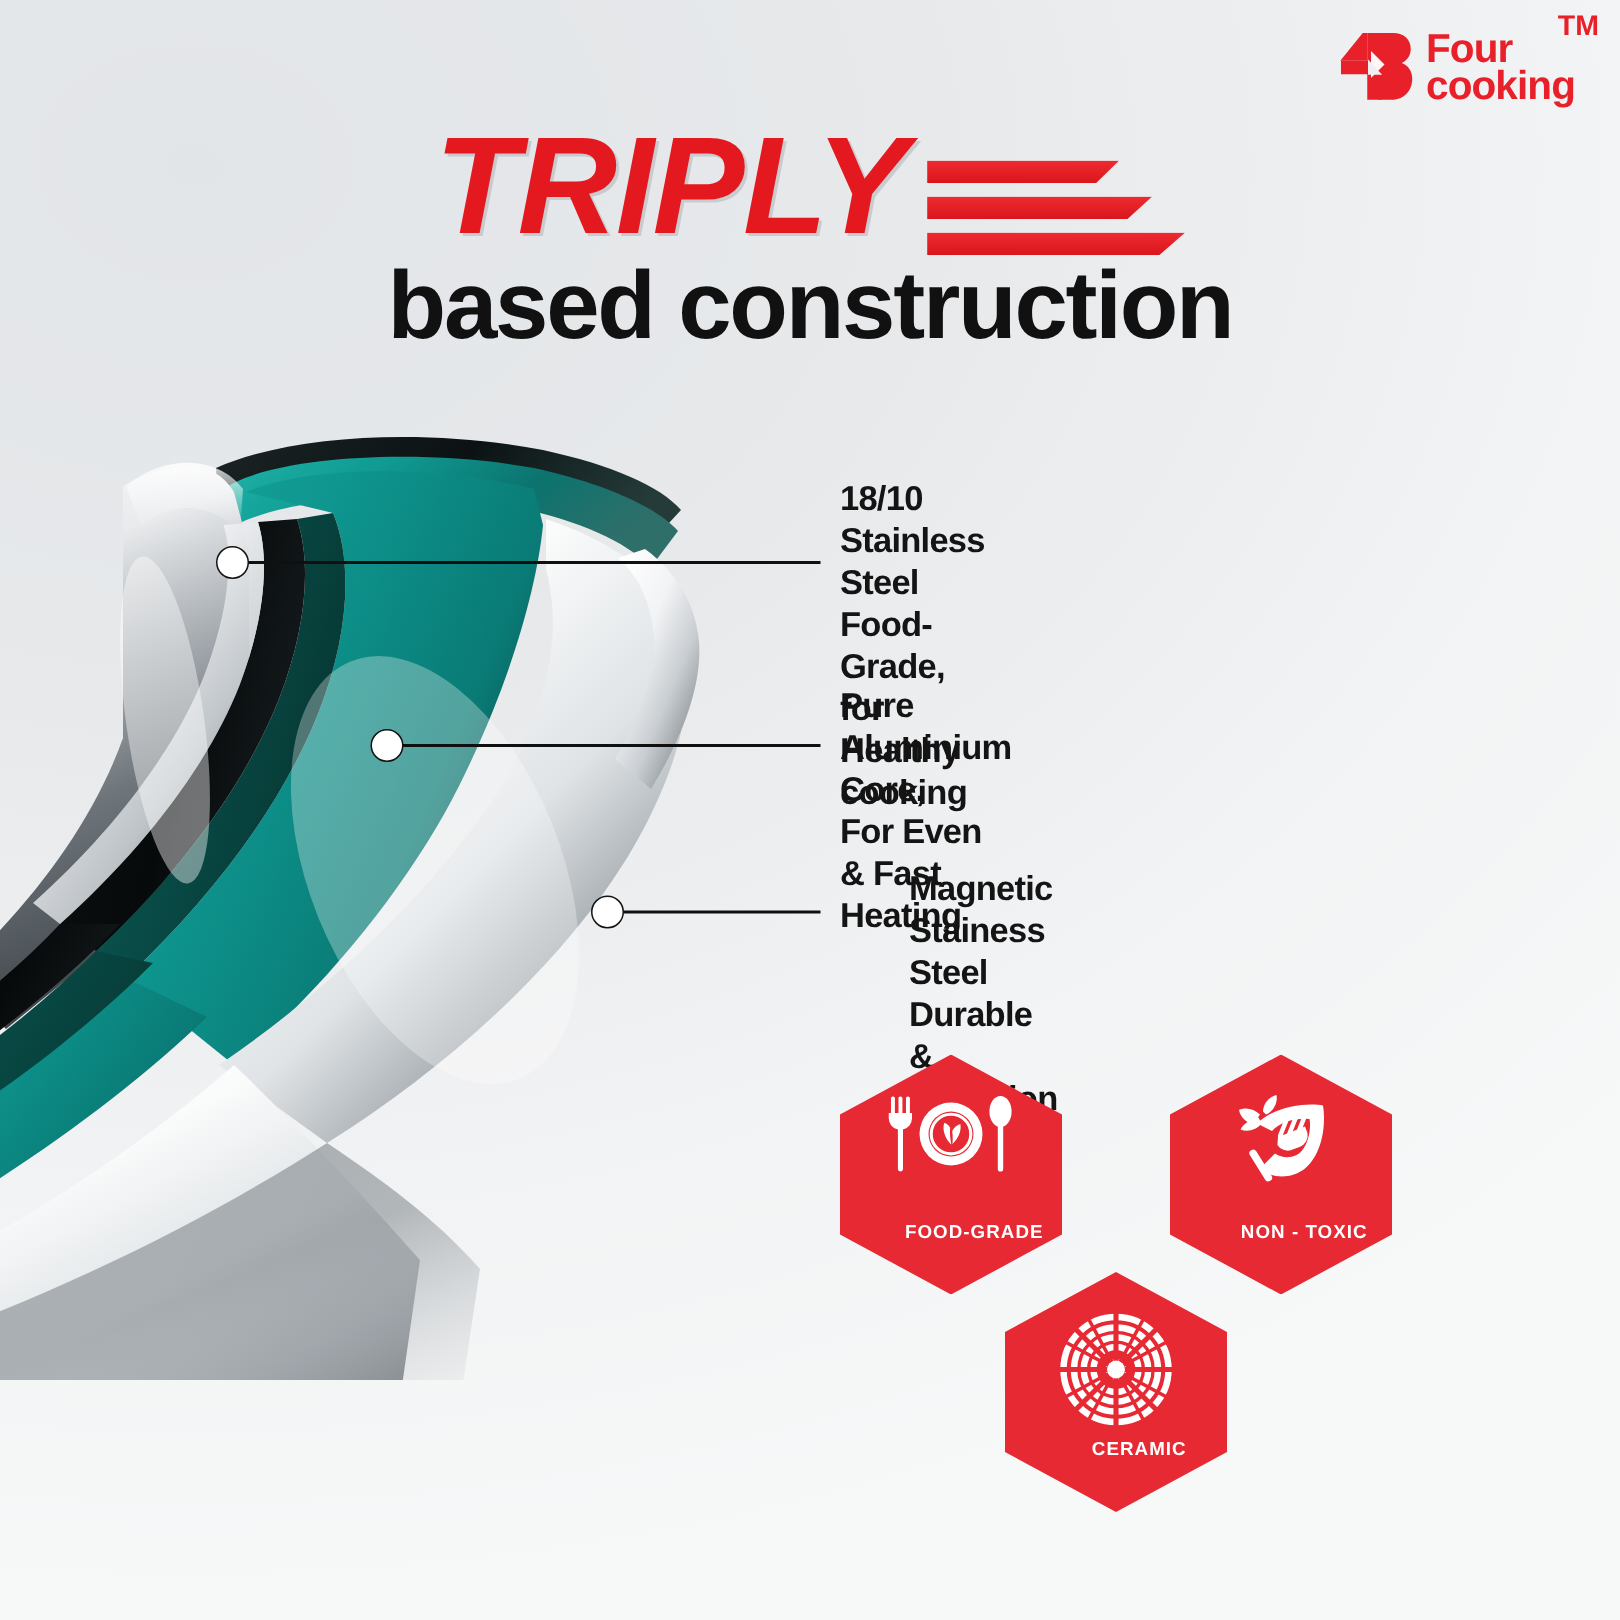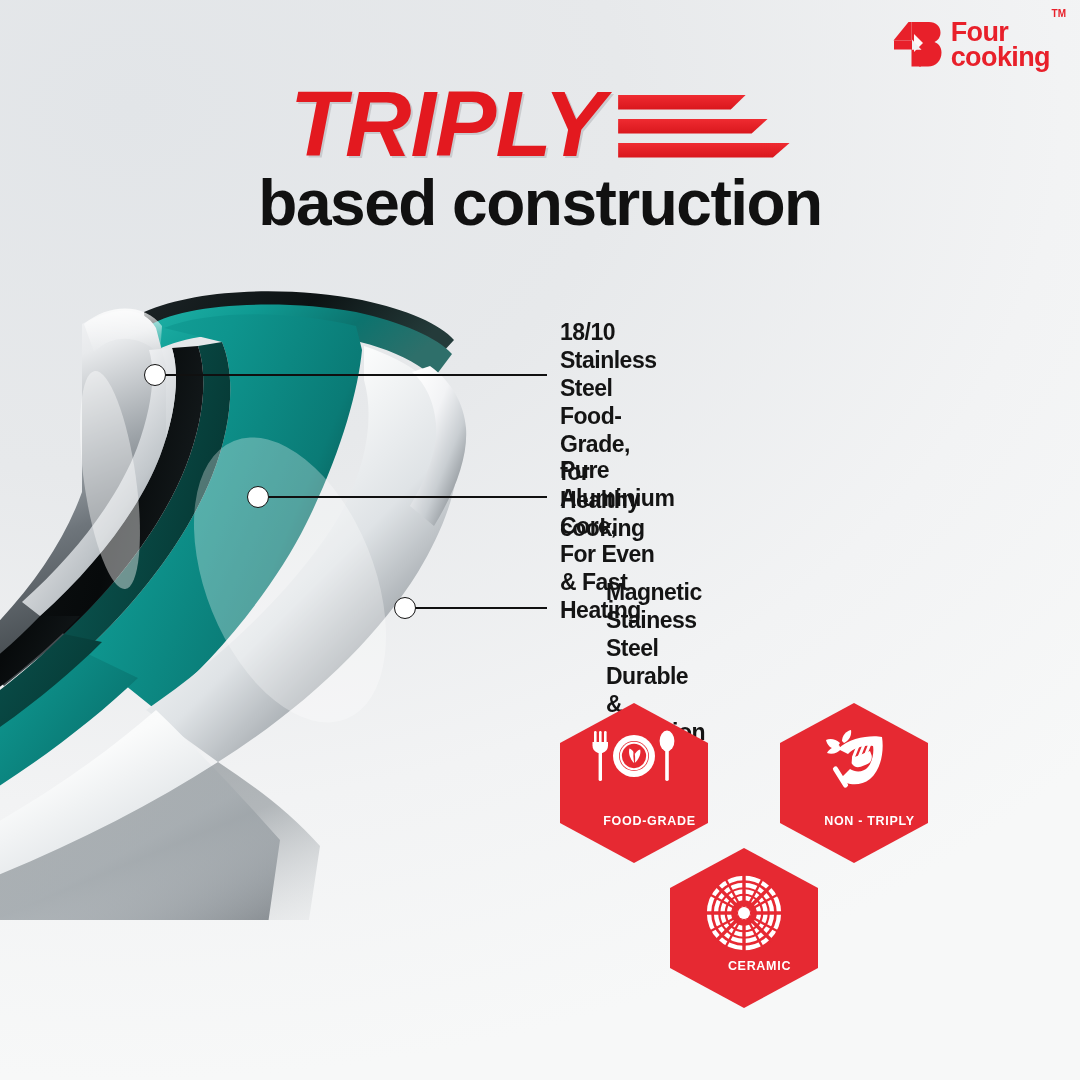--- a/index.html
+++ b/index.html
@@ -15,25 +15,25 @@
       linear-gradient(160deg,#dfe2e5 0%,#e9ebed 45%,#f4f5f5 100%);
   }
 
   
   #brand{position:absolute;top:20px;right:30px;display:flex;align-items:center;gap:9px;}
   #brand .mark{width:52px;height:47px;flex:0 0 auto;}
   #brand .wordmark{position:relative;line-height:0.92;}
   #brand .wordmark .l1,#brand .wordmark .l2{
     font-weight:bold;font-size:27px;letter-spacing:-0.6px;color:#e8202a;display:block;
   }
-  #brand .tm{position:absolute;top:-11px;right:-16px;font-size:10px;font-weight:bold;color:#e8202a;margin-left:17px;}
+  #brand .tm{position:absolute;top:-11px;right:-16px;font-size:19px;font-weight:bold;color:#e8202a;margin-left:17px;}
 
   
   #headline{position:absolute;top:78px;left:0;width:1080px;text-align:center;}
-  .triply-row{display:flex;align-items:center;justify-content:center;gap:14px;height:92px;}
+  .triply-row{display:flex;align-items:flex-end;justify-content:center;gap:14px;height:92px;}
   .triply-word{
     font-family:"Liberation Sans", sans-serif;
     font-size:92px;font-weight:bold;font-style:italic;color:#e3191f;
     letter-spacing:-1px;line-height:1;
     text-shadow:2px 2px 0 rgba(150,150,155,.35);
   }
   .stripes{display:flex;flex-direction:column;gap:9px;padding-top:4px;}
   .stripe{height:15px;background:linear-gradient(180deg,#ef2b31,#d9161c);
     filter:drop-shadow(2px 2px 0 rgba(150,150,155,.3));}
   .stripe.s1{width:128px;clip-path:polygon(0 0,100% 0,88% 100%,0 100%);}
@@ -269,21 +269,21 @@
 
           <g fill="#fff">
             <rect x="38" y="16" width="3" height="14" rx="1.4" transform="rotate(22 39.5 23)"></rect>
             <rect x="44" y="15" width="3" height="14" rx="1.4" transform="rotate(22 45.5 22)"></rect>
             <rect x="50" y="14" width="3" height="14" rx="1.4" transform="rotate(22 51.5 21)"></rect>
             <path d="M36 29 L54 22 l1.6 4.2 a8 8 0 0 1 -5.2 9.4 l-5.6 2.1 a8 8 0 0 1 -9.2 -3.4 Z"></path>
             <rect x="22" y="36" width="5" height="24" rx="2.4" transform="rotate(-32 24.5 48)"></rect>
           </g>
         </svg>
       </div>
-      <div class="caption">NON - TRIPLY</div>
+      <div class="caption">NON - TOXIC</div>
     </div>
 
     <div class="hex" style="left:670px;top:848px;text-decoration:underline;">
       <div class="hexbg"></div>
       <div class="glyph">
         <svg width="78" height="78" viewBox="0 0 78 78">
           <g fill="none" stroke="#fff" stroke-width="4.3">
             <circle cx="39" cy="39" r="35"></circle>
             <circle cx="39" cy="39" r="28"></circle>
             <circle cx="39" cy="39" r="21.5"></circle>

